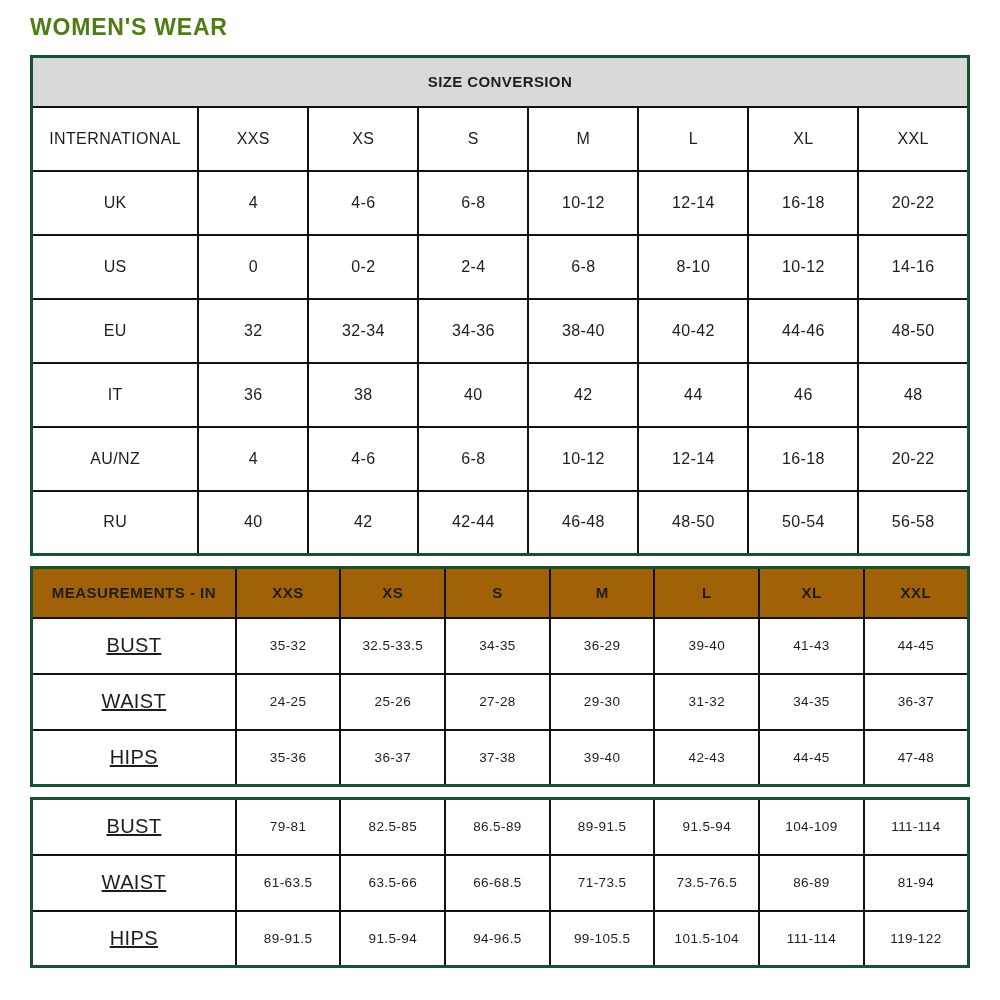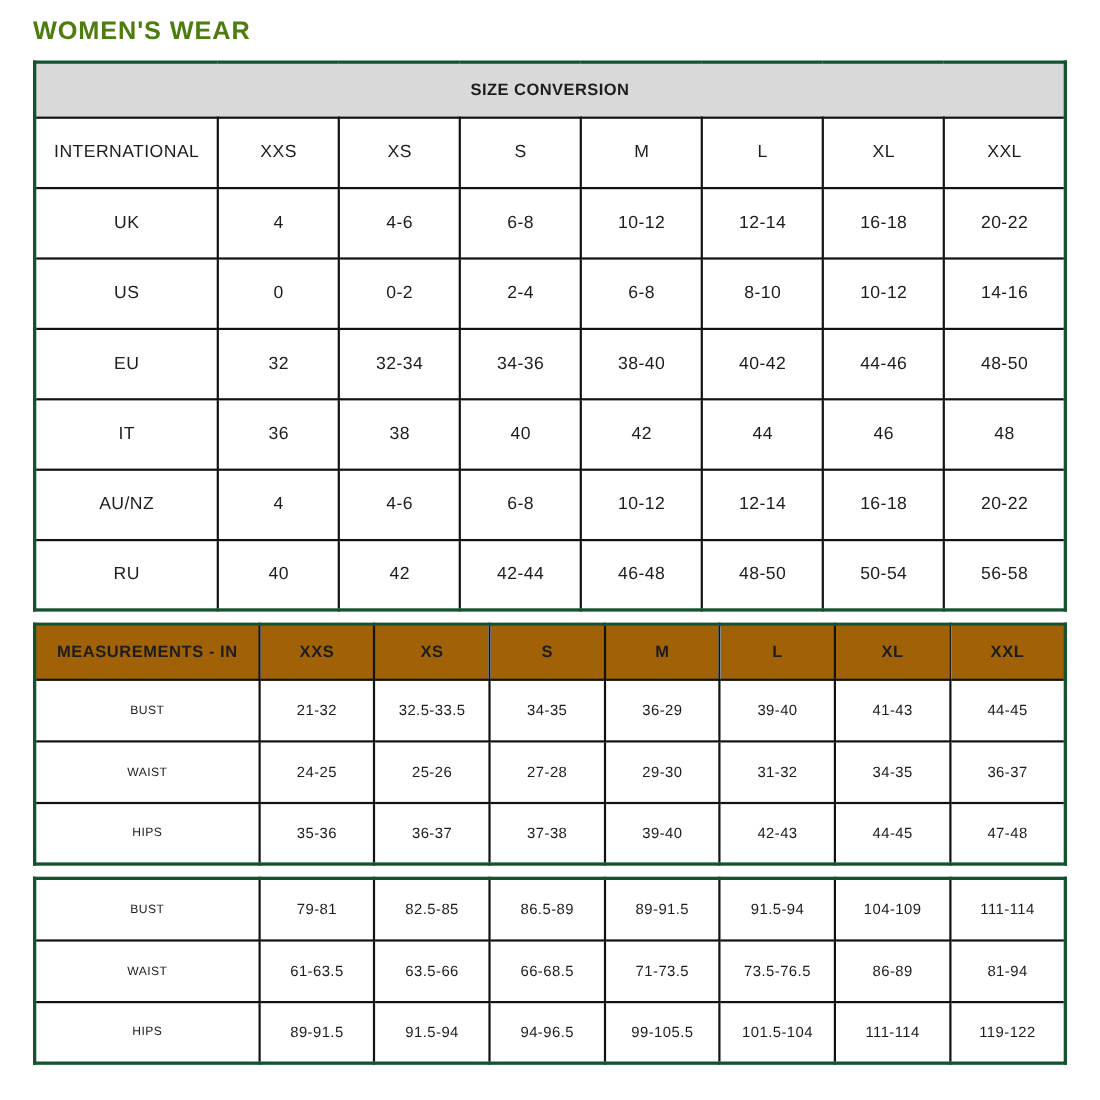--- a/index.html
+++ b/index.html
@@ -46,21 +46,21 @@
   .tbl-size tr.data-row td { height: 64px; font-size: 16px; }
   
   .tbl-meas tr.header-row td {
     background: #a16207;
     font-weight: 700;
     font-size: 15px;
     letter-spacing: 0.5px;
     height: 50px;
   }
   .tbl-meas tr.data-row td { height: 56px; font-size: 13.5px; }
-  .tbl-meas tr.data-row td.rowlabel { font-size: 11px; }
+  .tbl-meas tr.data-row td.rowlabel { font-size: 20px; text-decoration: underline; }
 </style>
 </head>
 <body>
 
 <div class="page">
 
   <h1 class="title">WOMEN'S WEAR</h1>
 
   <table class="tbl tbl-size">
     <colgroup>
@@ -167,21 +167,21 @@
         <td>XXS</td>
         <td>XS</td>
         <td>S</td>
         <td>M</td>
         <td>L</td>
         <td>XL</td>
         <td>XXL</td>
       </tr>
       <tr class="data-row">
         <td class="rowlabel">BUST</td>
-        <td>21-32</td>
+        <td>35-32</td>
         <td>32.5-33.5</td>
         <td>34-35</td>
         <td>36-29</td>
         <td>39-40</td>
         <td>41-43</td>
         <td>44-45</td>
       </tr>
       <tr class="data-row">
         <td class="rowlabel">WAIST</td>
         <td>24-25</td>

